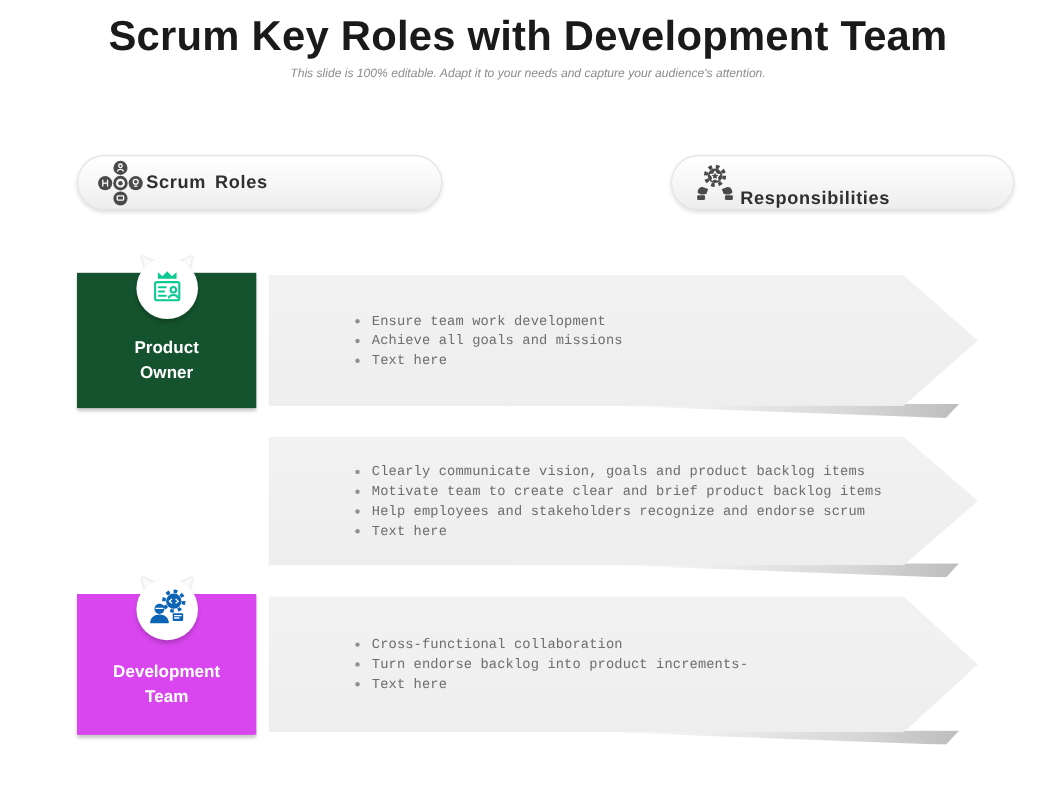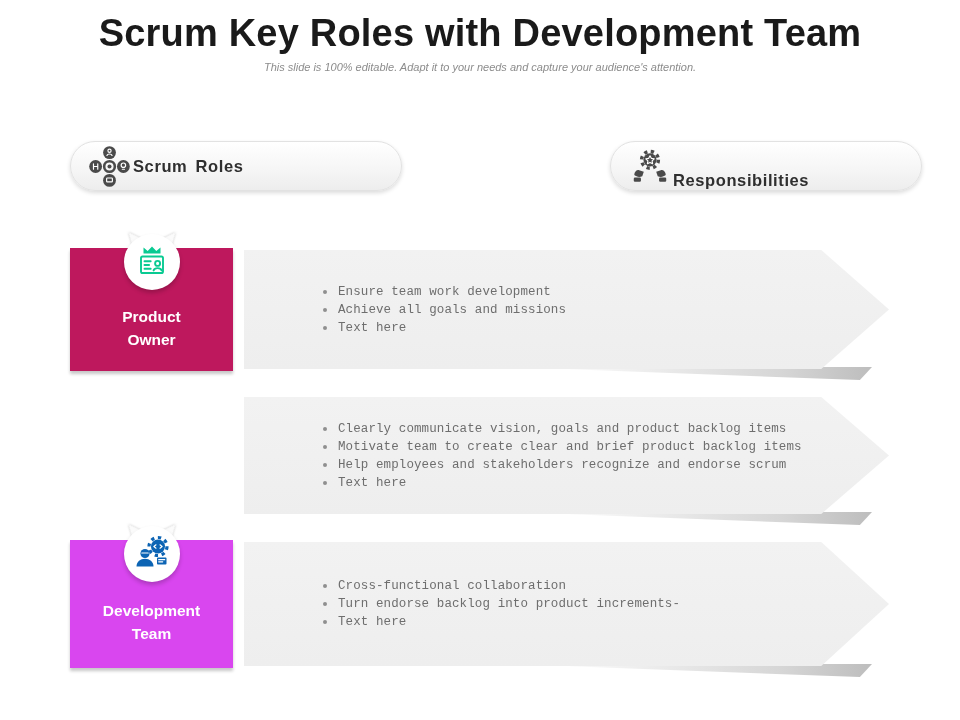--- a/index.html
+++ b/index.html
@@ -144,21 +144,21 @@
 
   <section class="row row-1">
     <div class="flap"></div>
     <div class="arrow-band">
       <ul class="bullets">
         <li>Ensure team work development</li>
         <li>Achieve all goals and missions</li>
         <li>Text here</li>
       </ul>
     </div>
-    <div class="role-box" style="background-color: #be185d;">
+    <div class="role-box" style="background-color: #14532d;">
       <div class="badge">
         <div class="wing wl"></div>
         <div class="wing wr"></div>
         <div class="badge-circle">
           <svg width="40" height="40" viewBox="0 0 40 40">
             <path d="M11.5 5.5 l4.2 3.6 4.3-4.6 4.3 4.6 4.2-3.6 v6 h-17 z" fill="#0ACA92"></path>
             <g fill="none" stroke="#0ACA92" stroke-width="1.9" stroke-linecap="round" stroke-linejoin="round">
               <rect x="9" y="14.5" width="22" height="16.5" rx="1.6"></rect>
               <path d="M12.5 19.2 h6.2 M12.5 23 h4.6 M12.5 26.8 h6.2"></path>
               <circle cx="25.6" cy="21.4" r="2.5"></circle>

